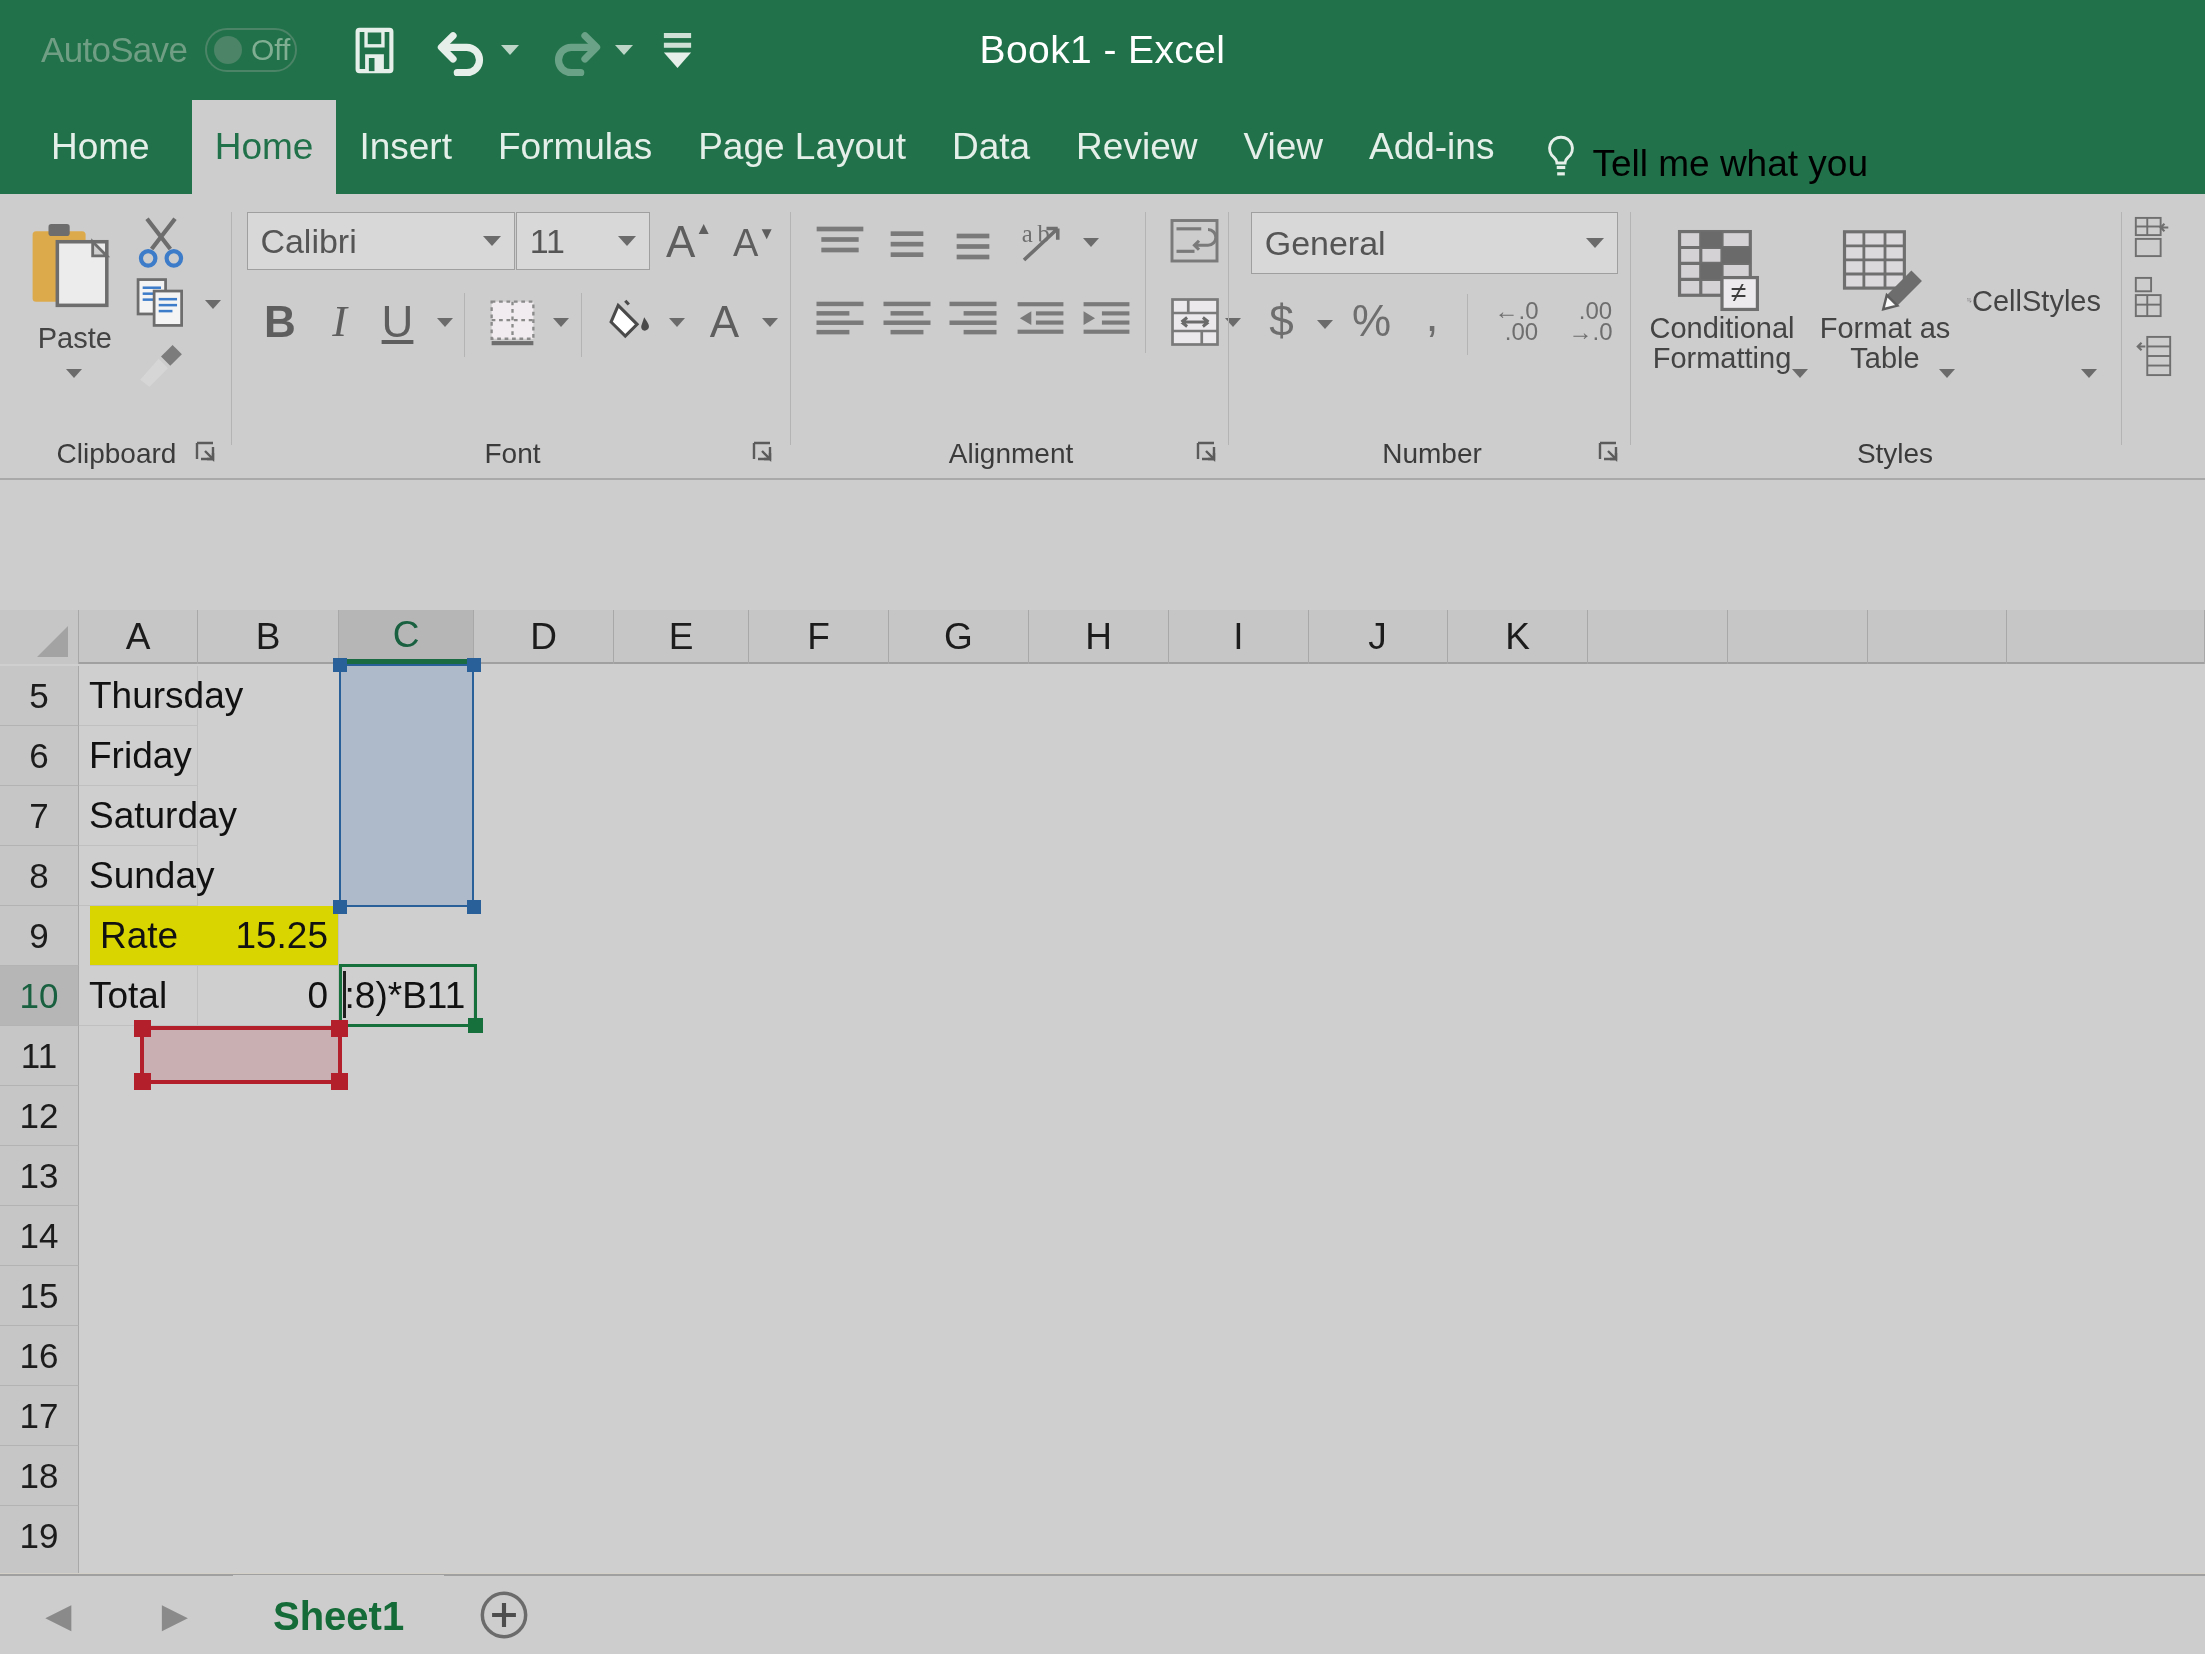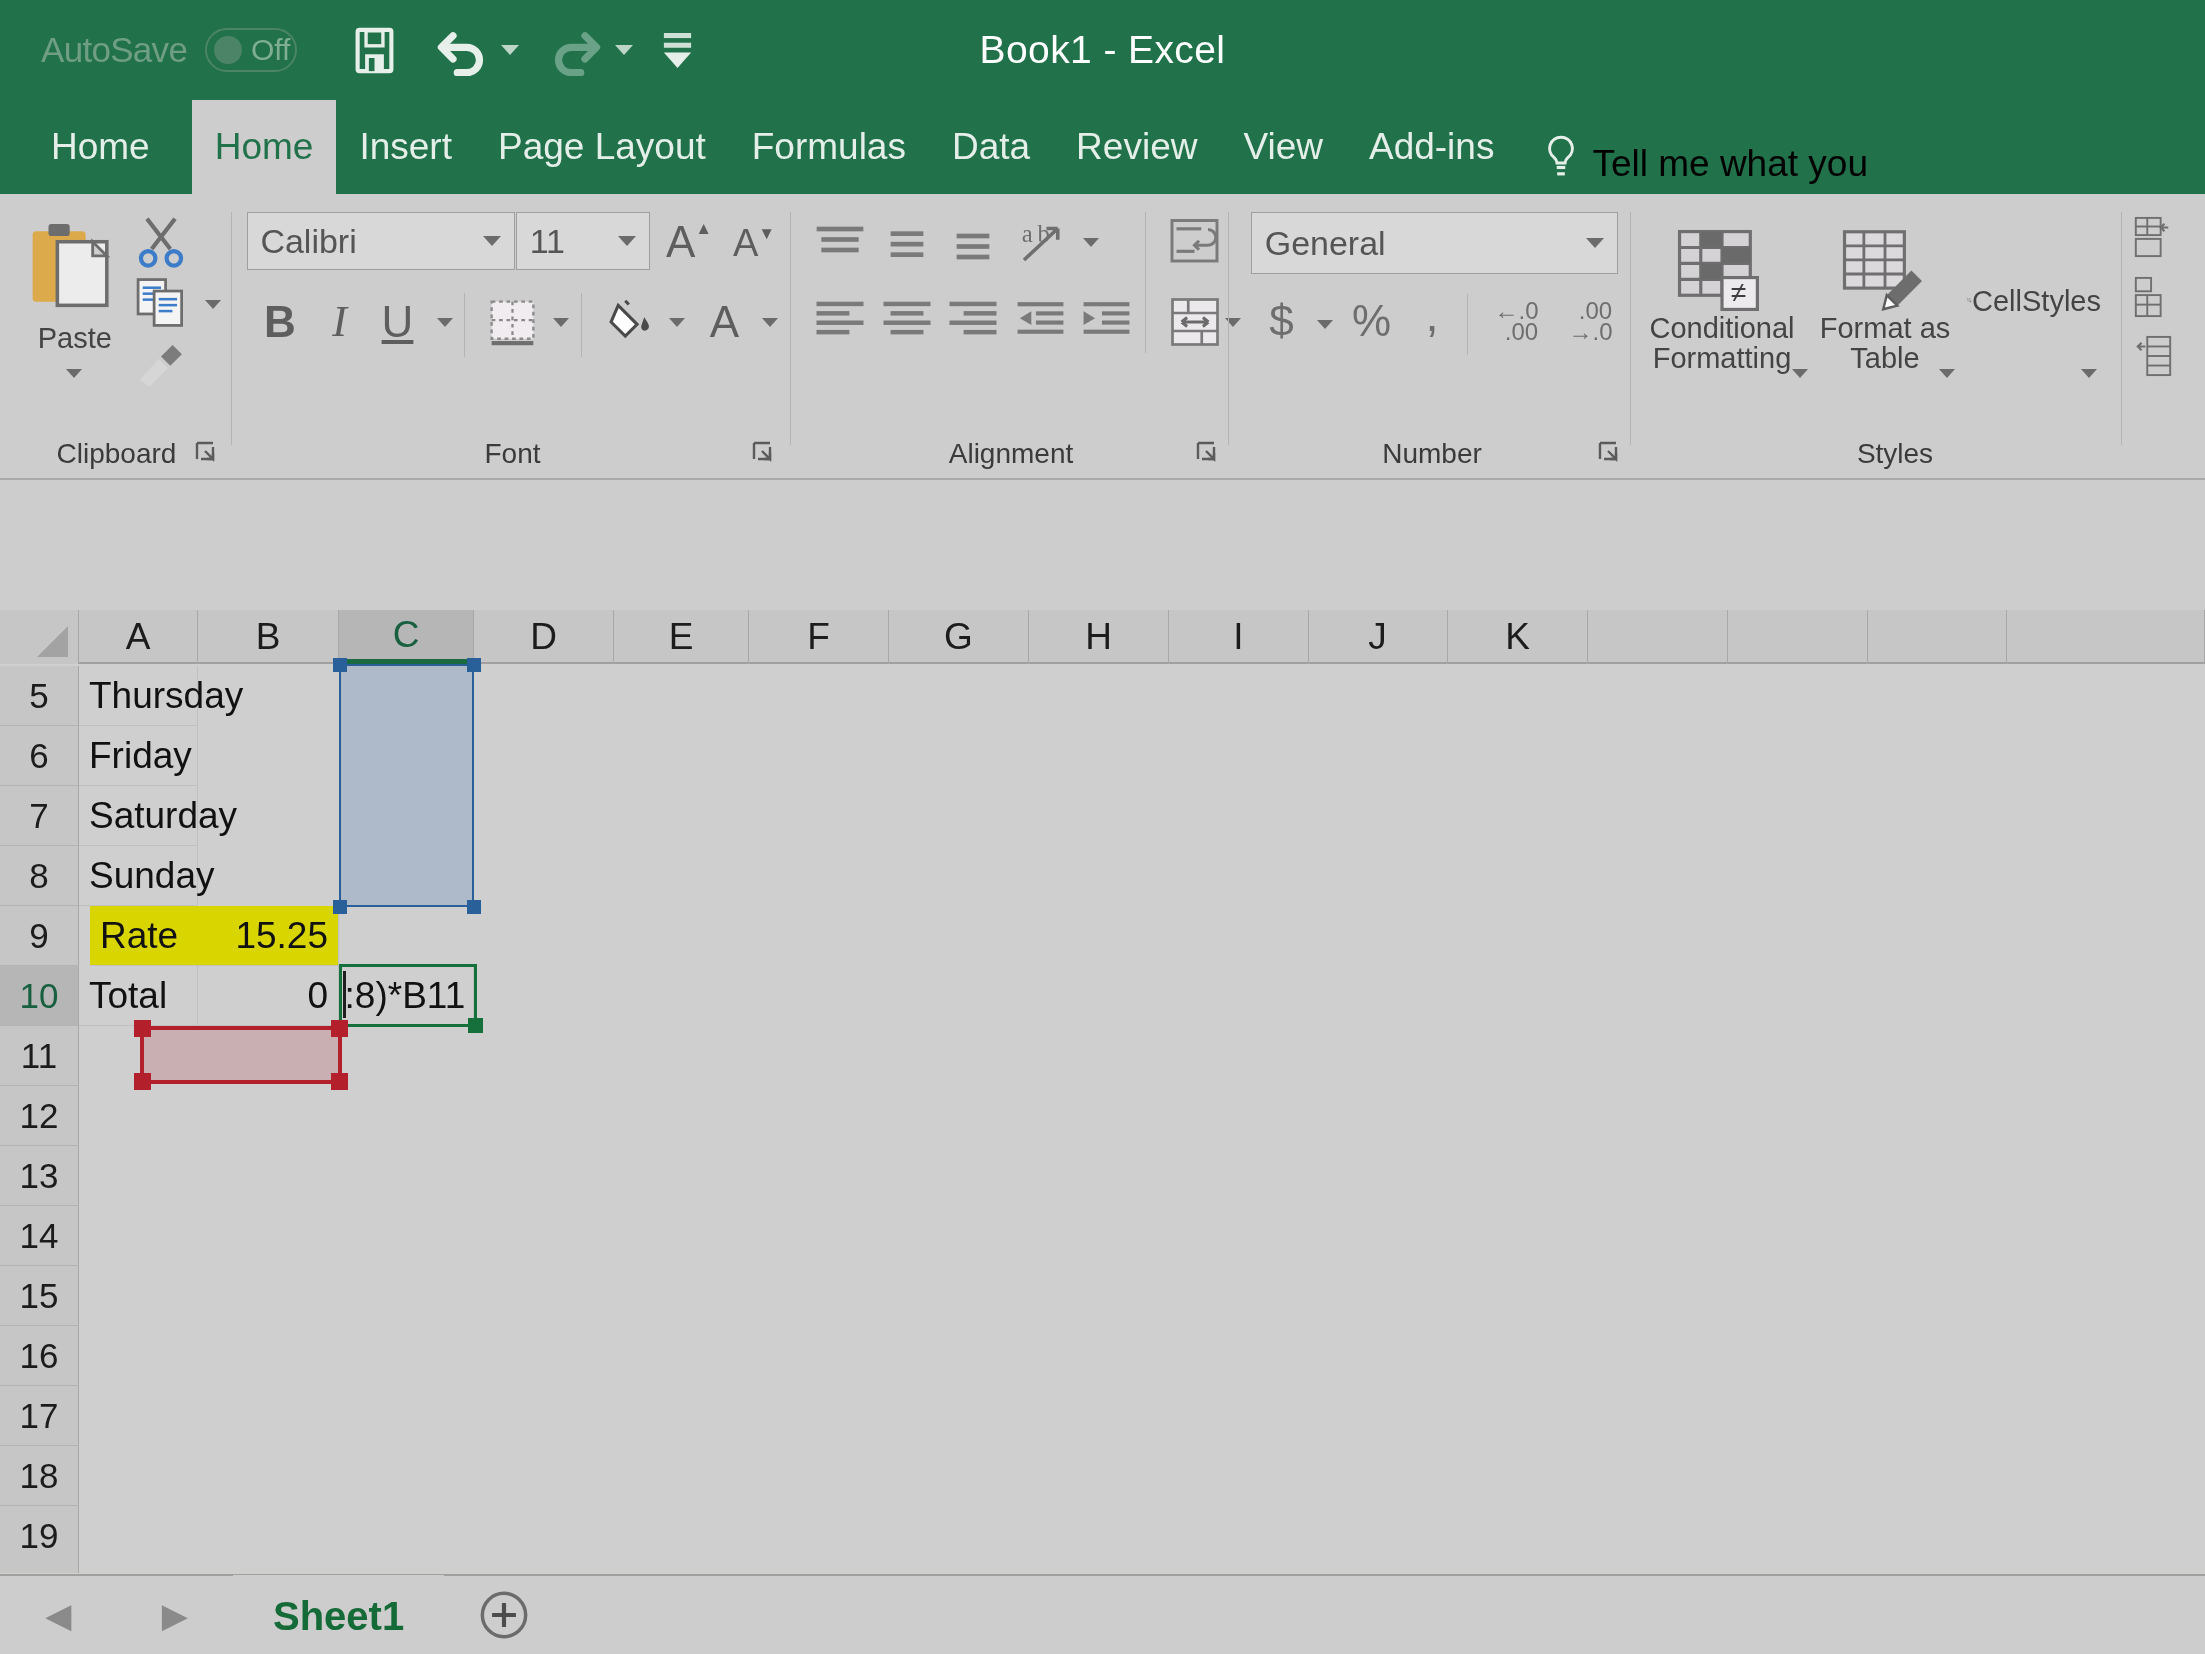--- a/index.html
+++ b/index.html
@@ -187,22 +187,22 @@
     </div>
   </div>
 
   <div class="win-title">Book1  -  Excel</div>
 </div>
 
 <div class="tabstrip">
   <div class="tab first">Home</div>
   <div class="tab active">Home</div>
   <div class="tab">Insert</div>
+  <div class="tab">Formulas</div>
   <div class="tab">Page Layout</div>
-  <div class="tab">Formulas</div>
   <div class="tab">Data</div>
   <div class="tab">Review</div>
   <div class="tab">View</div>
   <div class="tab">Add-ins</div>
   <div class="tellme">
     <span>
       <svg width="34" height="51" viewBox="0 0 16 24">
         <path d="M8 1.5 a5.3 5.3 0 0 0 -3.3 9.5 c0.9 0.8 1.3 1.6 1.4 2.6 h3.8 c0.1-1 0.5-1.8 1.4-2.6 A5.3 5.3 0 0 0 8 1.5 z" fill="none" stroke="#e6efe9" stroke-width="1.4"></path>
         <rect x="6" y="15" width="4" height="1.5" fill="#e6efe9"></rect>
         <rect x="6.2" y="18" width="3.6" height="1.5" fill="#e6efe9"></rect>

